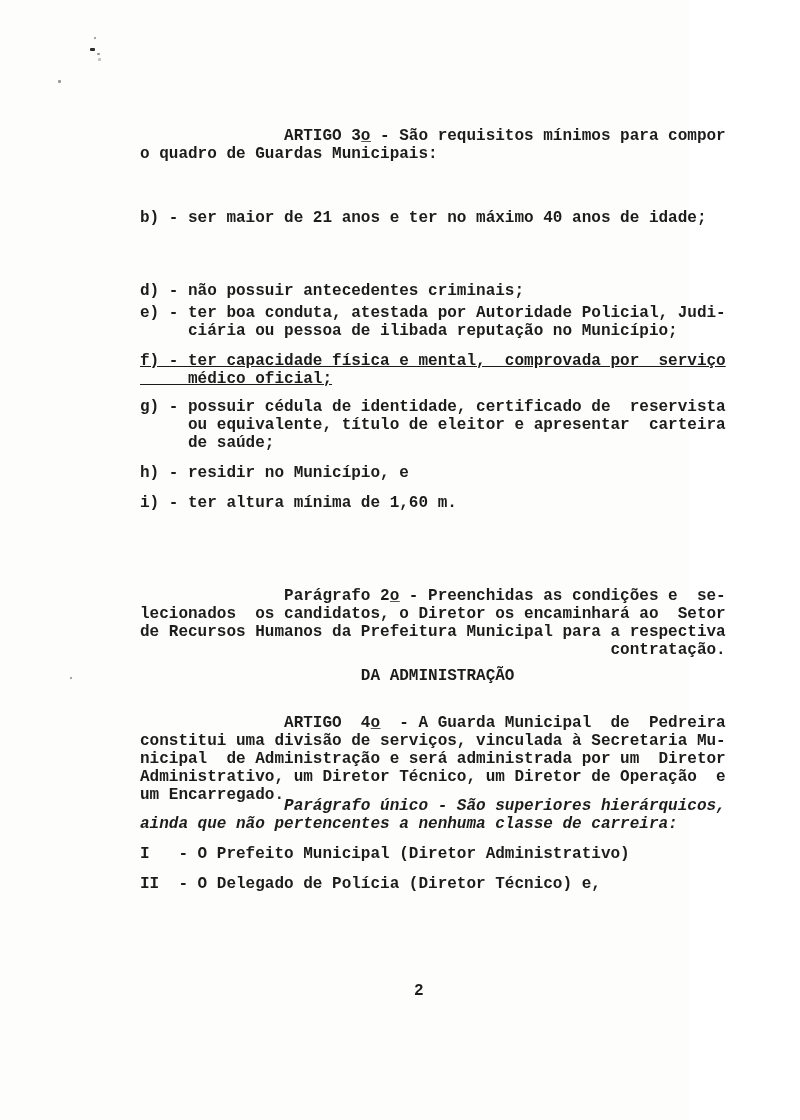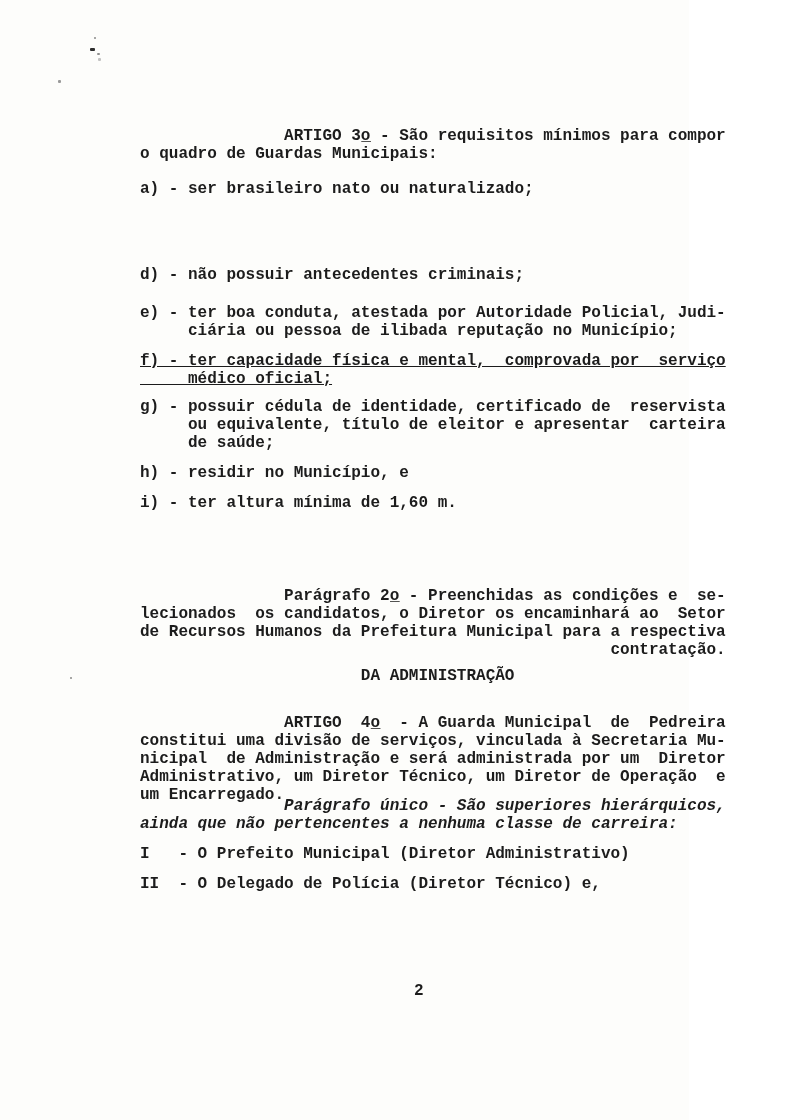--- a/index.html
+++ b/index.html
@@ -52,22 +52,22 @@
   <div class="speck" style="left:94px; top:37px; width:2px; height:2px; background:#8a8a8a;"></div>
   <div class="speck" style="left:90px; top:48px; width:5px; height:3px; background:#2e2e2e;"></div>
   <div class="speck" style="left:97px; top:53px; width:3px; height:2px; background:#8f8f8f;"></div>
   <div class="speck" style="left:98px; top:58px; width:3px; height:3px; background:#c2c2c2;"></div>
   <div class="speck" style="left:58px; top:80px; width:3px; height:3px; background:#9a9a9a;"></div>
   <div class="speck" style="left:70px; top:677px; width:2px; height:2px; background:#8a8a8a;"></div>
 
   <div class="tw" style="top:127px;">               ARTIGO 3o̲ - São requisitos mínimos para compor
 o quadro de Guardas Municipais:</div>
 
-  <div class="tw" style="top:180px;">a) - ser brasileiro nato ou naturalizado;</div>
-  <div class="tw" style="top:266px;text-align:center;">d) - não possuir antecedentes criminais;</div>
+  <div class="tw" style="top:209px;">b) - ser maior de 21 anos e ter no máximo 40 anos de idade;</div>
+  <div class="tw" style="top:282px;text-align:center;">d) - não possuir antecedentes criminais;</div>
   <div class="tw" style="top:304px;">e) - ter boa conduta, atestada por Autoridade Policial, Judi-
      ciária ou pessoa de ilibada reputação no Município;</div>
   <div class="tw" style="top:352px;text-decoration:underline;">f) - ter capacidade física e mental,  comprovada por  serviço
      médico oficial;</div>
   <div class="tw" style="top:398px;">g) - possuir cédula de identidade, certificado de  reservista
      ou equivalente, título de eleitor e apresentar  carteira
      de saúde;</div>
   <div class="tw" style="top:464px;">h) - residir no Município, e</div>
   <div class="tw" style="top:494px;">i) - ter altura mínima de 1,60 m.</div>
 

